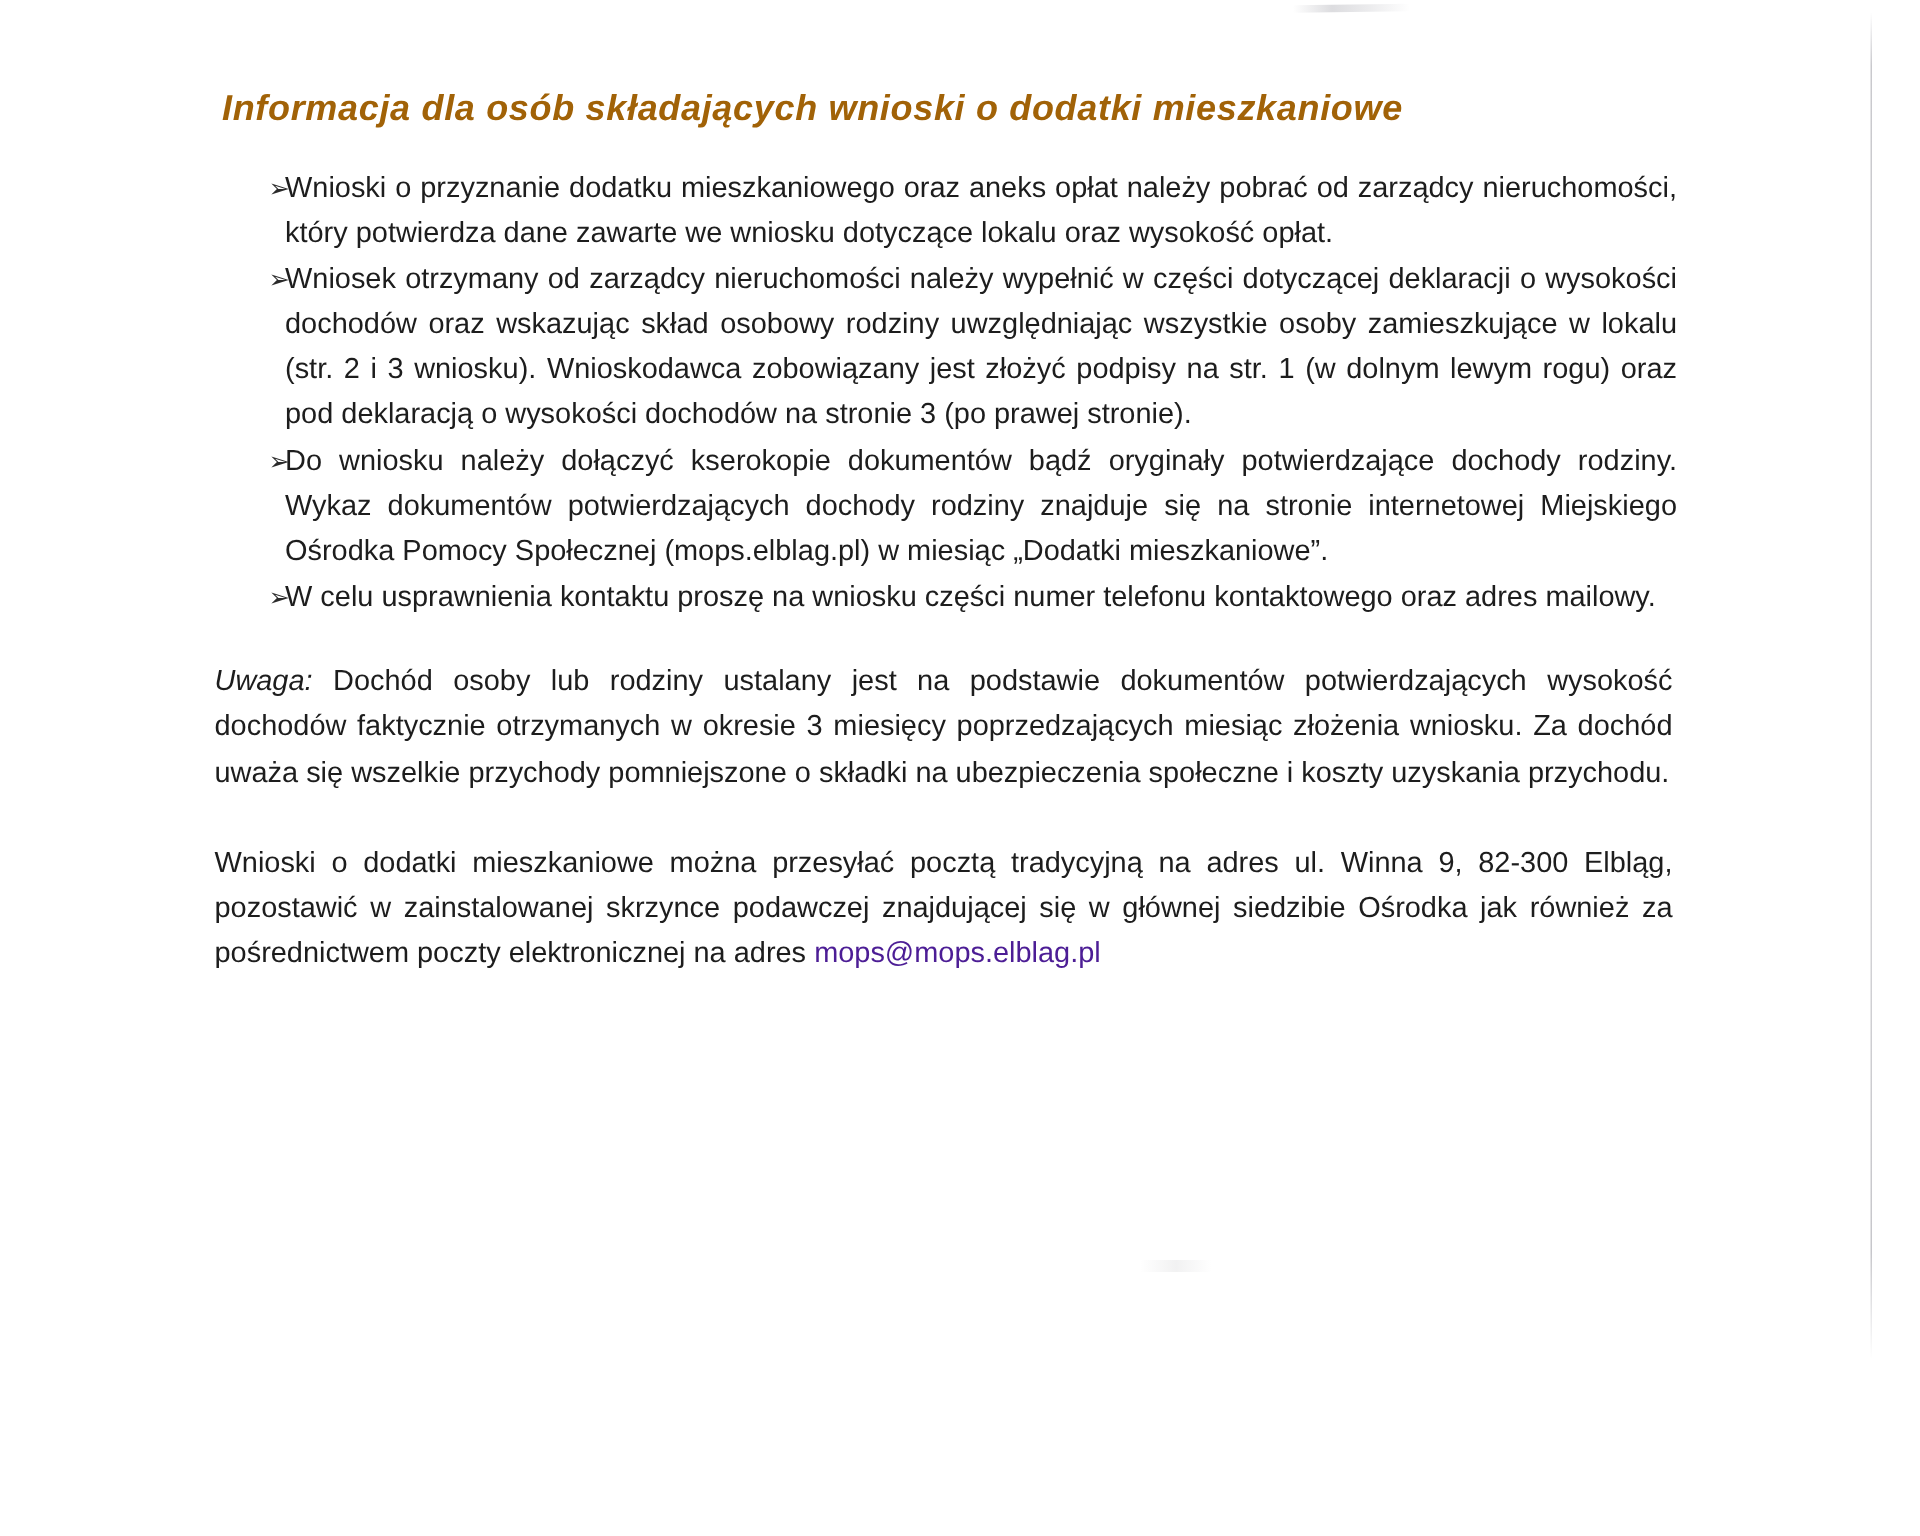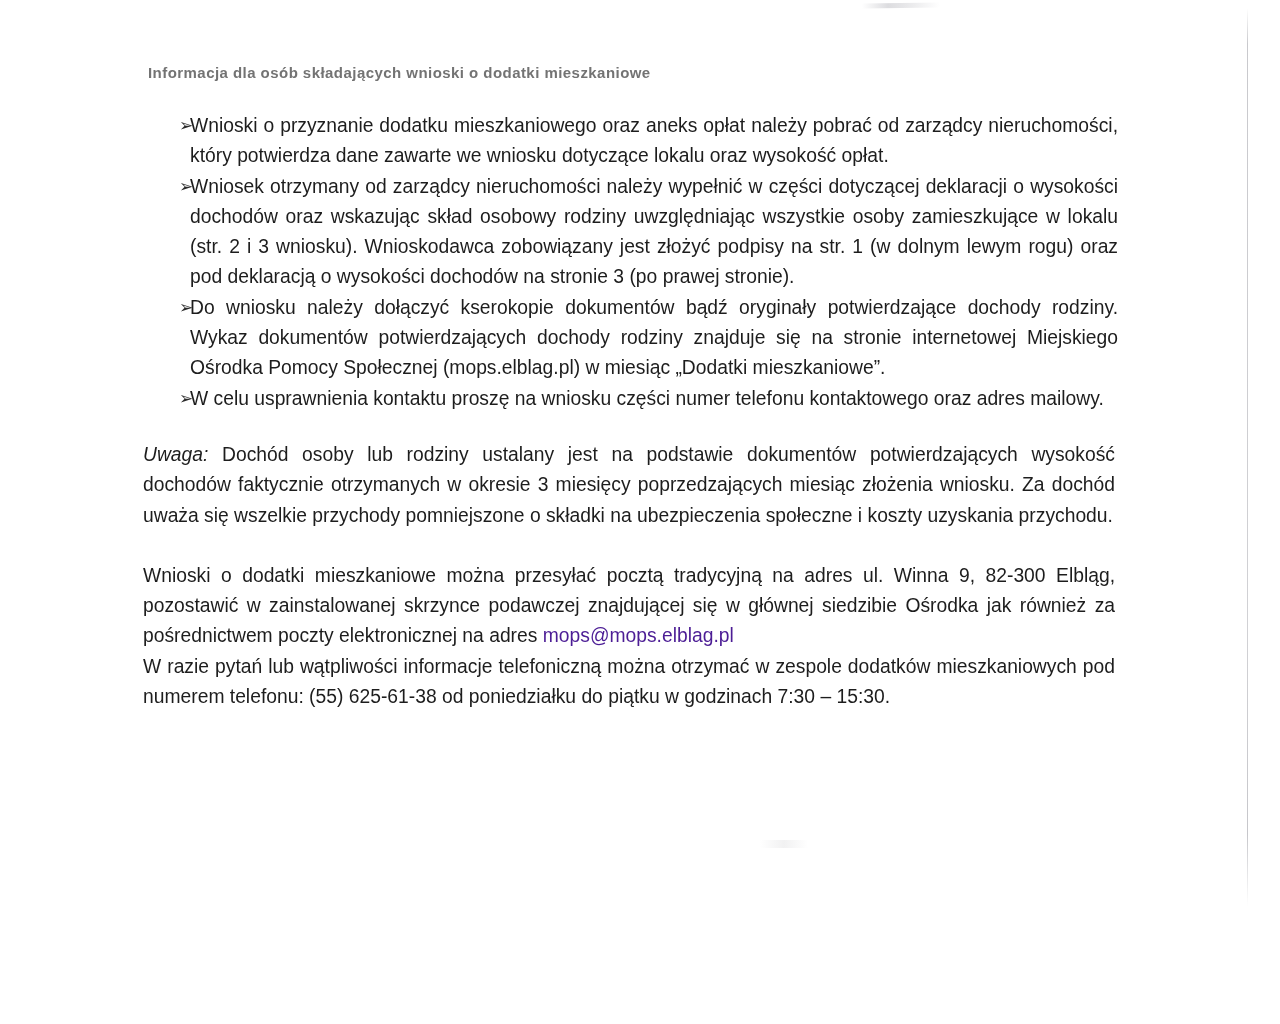--- a/index.html
+++ b/index.html
@@ -64,25 +64,26 @@
   .content {
     position: absolute;
     left: 143px;
     top: 58px;
     width: 975px;
   }
 
   h1.doc-title {
     margin: 0;
     padding: 0 0 0 5px;
-    font-size: 15px;
+    font-size: 24px;
     font-weight: bold;
     letter-spacing: 0.45px;
     line-height: 30px;
-    color: #737373;
+    color: #a16207;
+    font-style: italic;
   }
 
   ul.bullets {
     list-style: none;
     margin: 23px 0 0 0;
     padding: 0;
   }
   ul.bullets > li {
     position: relative;
     padding-left: 47px;
@@ -166,16 +167,15 @@
         <span class="bullet-glyph">➢</span>
         <span class="li-text">W celu usprawnienia kontaktu proszę na wniosku części numer telefonu kontaktowego oraz adres mailowy.</span>
       </li>
 
     </ul>
 
     <p class="body-para para-uwaga"><span class="uwaga-label">Uwaga:</span><span> Dochód osoby lub rodziny ustalany jest na podstawie dokumentów potwierdzających wysokość dochodów faktycznie otrzymanych w okresie 3 miesięcy poprzedzających miesiąc złożenia wniosku. Za dochód uważa się wszelkie przychody pomniejszone o składki na ubezpieczenia społeczne i koszty uzyskania przychodu.</span></p>
 
     <p class="body-para para-address"><span>Wnioski o dodatki mieszkaniowe można przesyłać pocztą tradycyjną na adres ul. Winna 9, 82-300 Elbląg, pozostawić w zainstalowanej skrzynce podawczej znajdującej się w głównej siedzibie Ośrodka jak również za pośrednictwem poczty elektronicznej na adres </span><span class="email-link">mops@mops.elblag.pl</span></p>
 
-    <p class="body-para para-phone">W razie pytań lub wątpliwości informacje telefoniczną można otrzymać w zespole dodatków mieszkaniowych pod numerem telefonu: (55) 625-61-38 od poniedziałku do piątku w godzinach 7:30 – 15:30.</p>
 
   </div>
 </div>
 
 </body></html>

